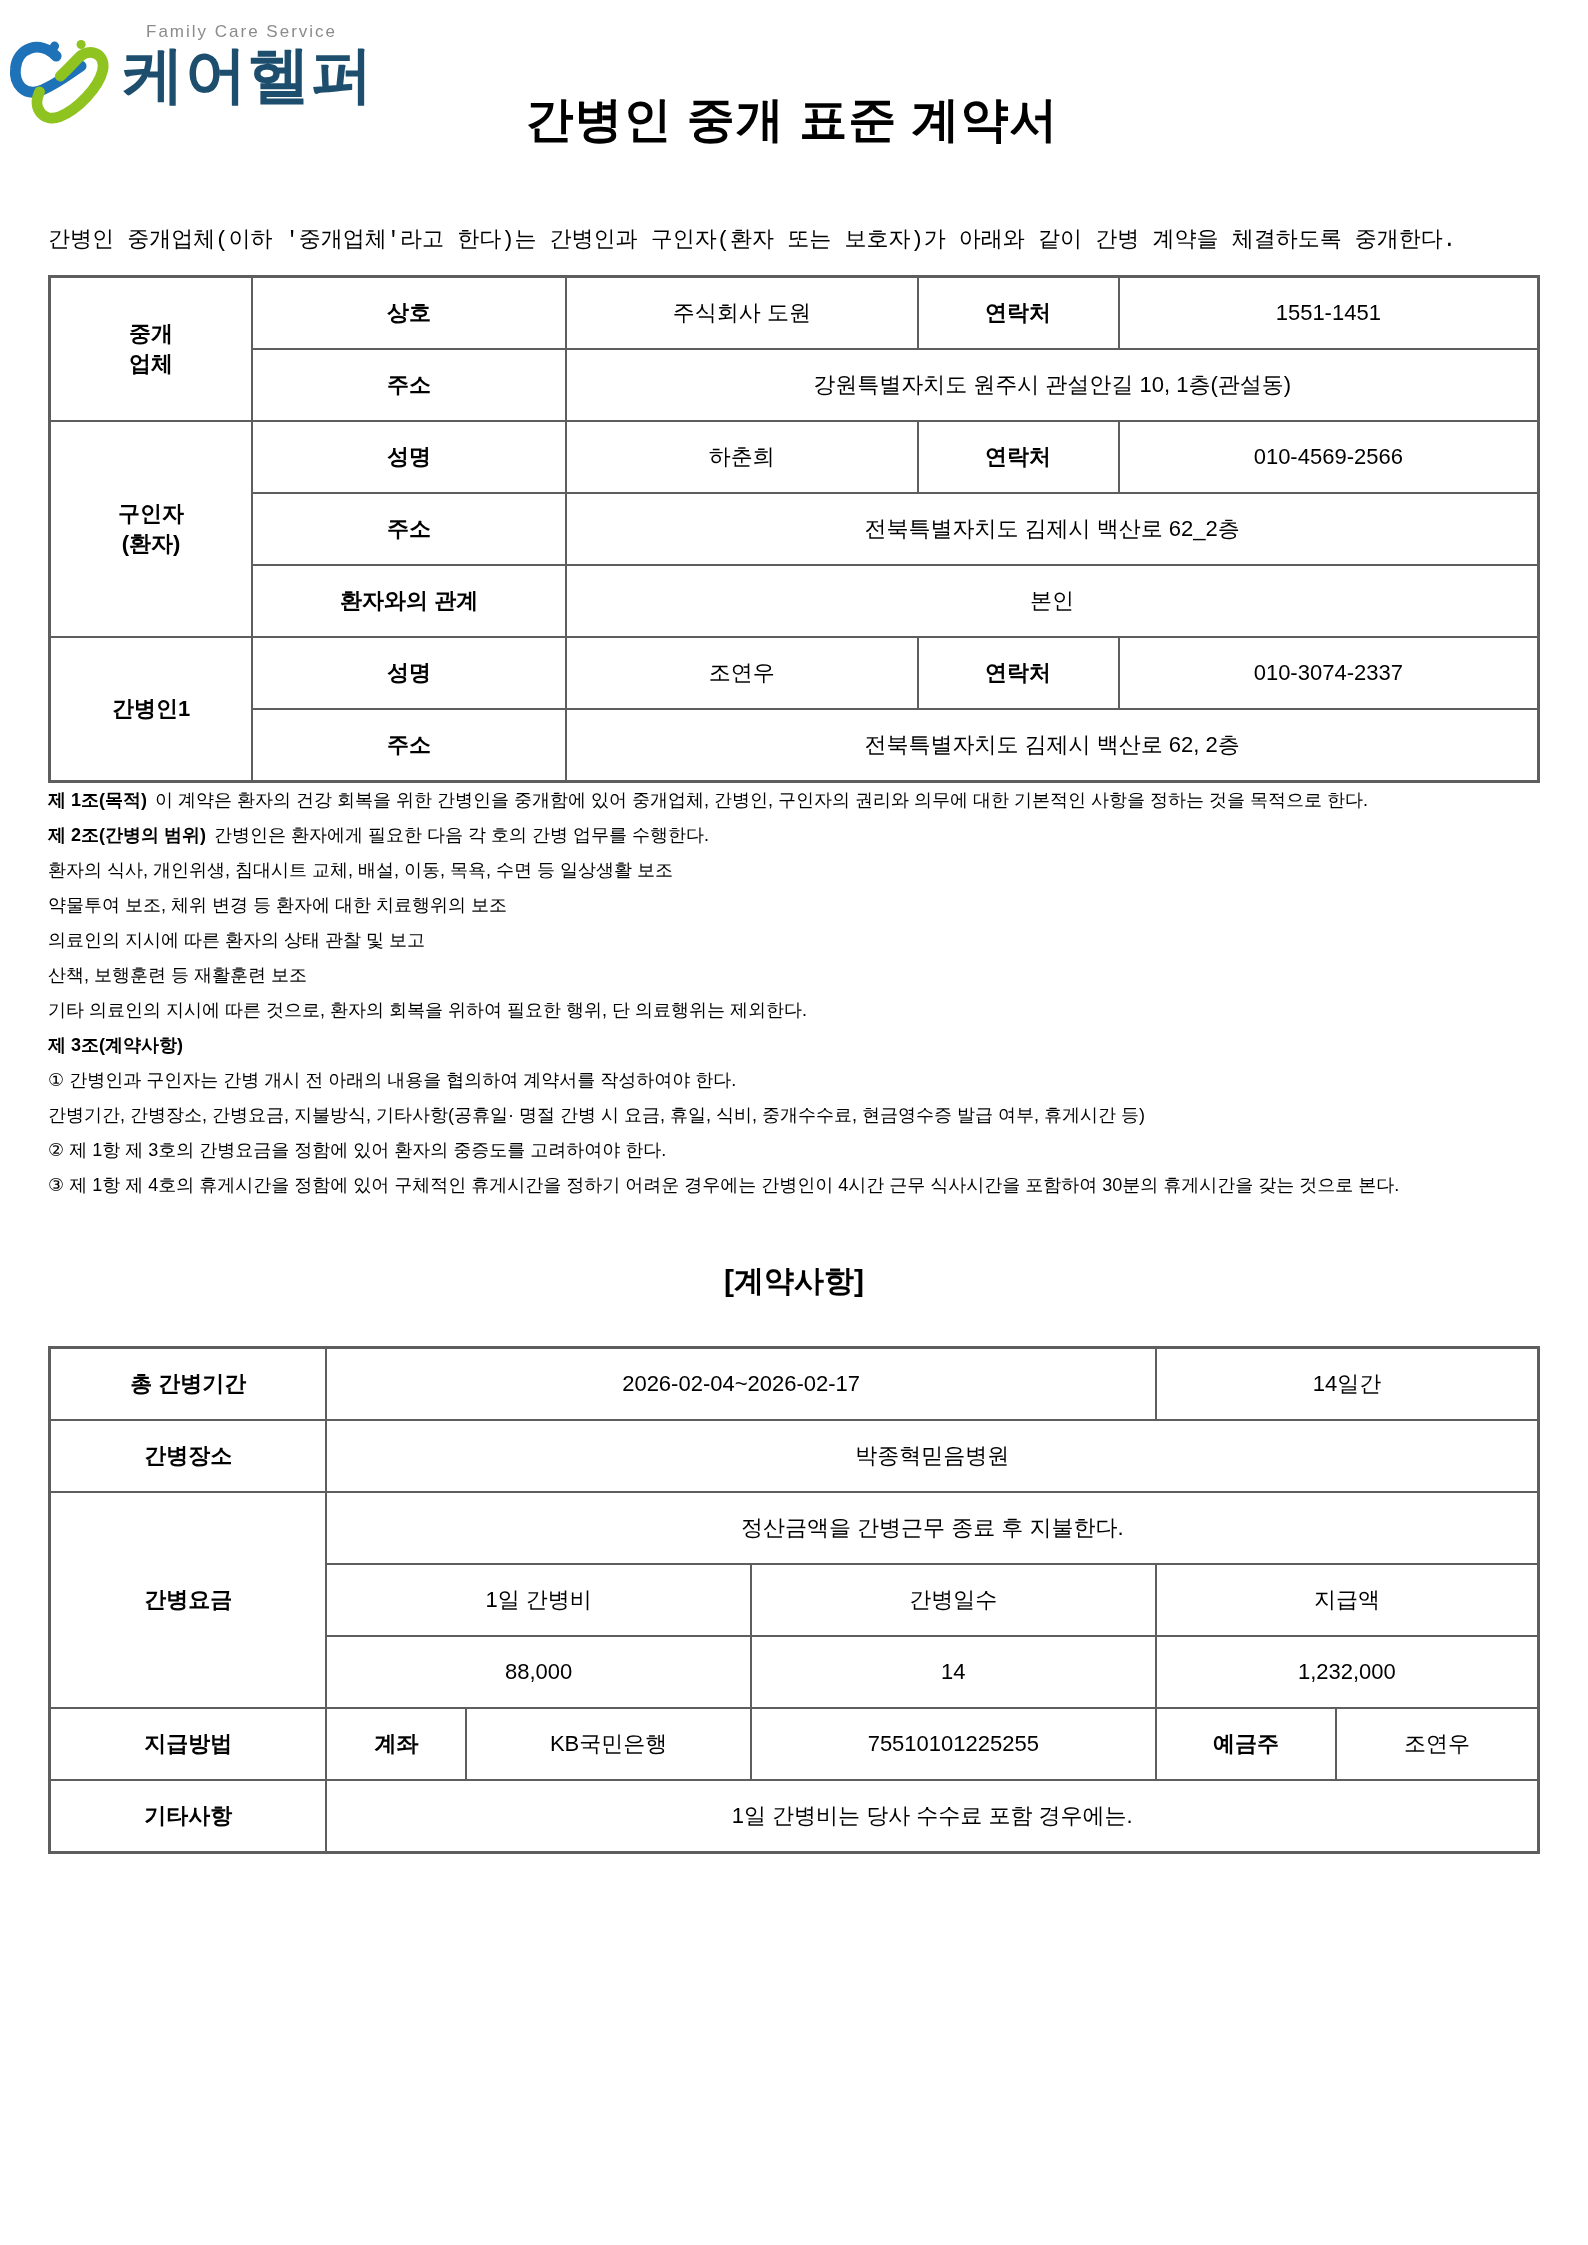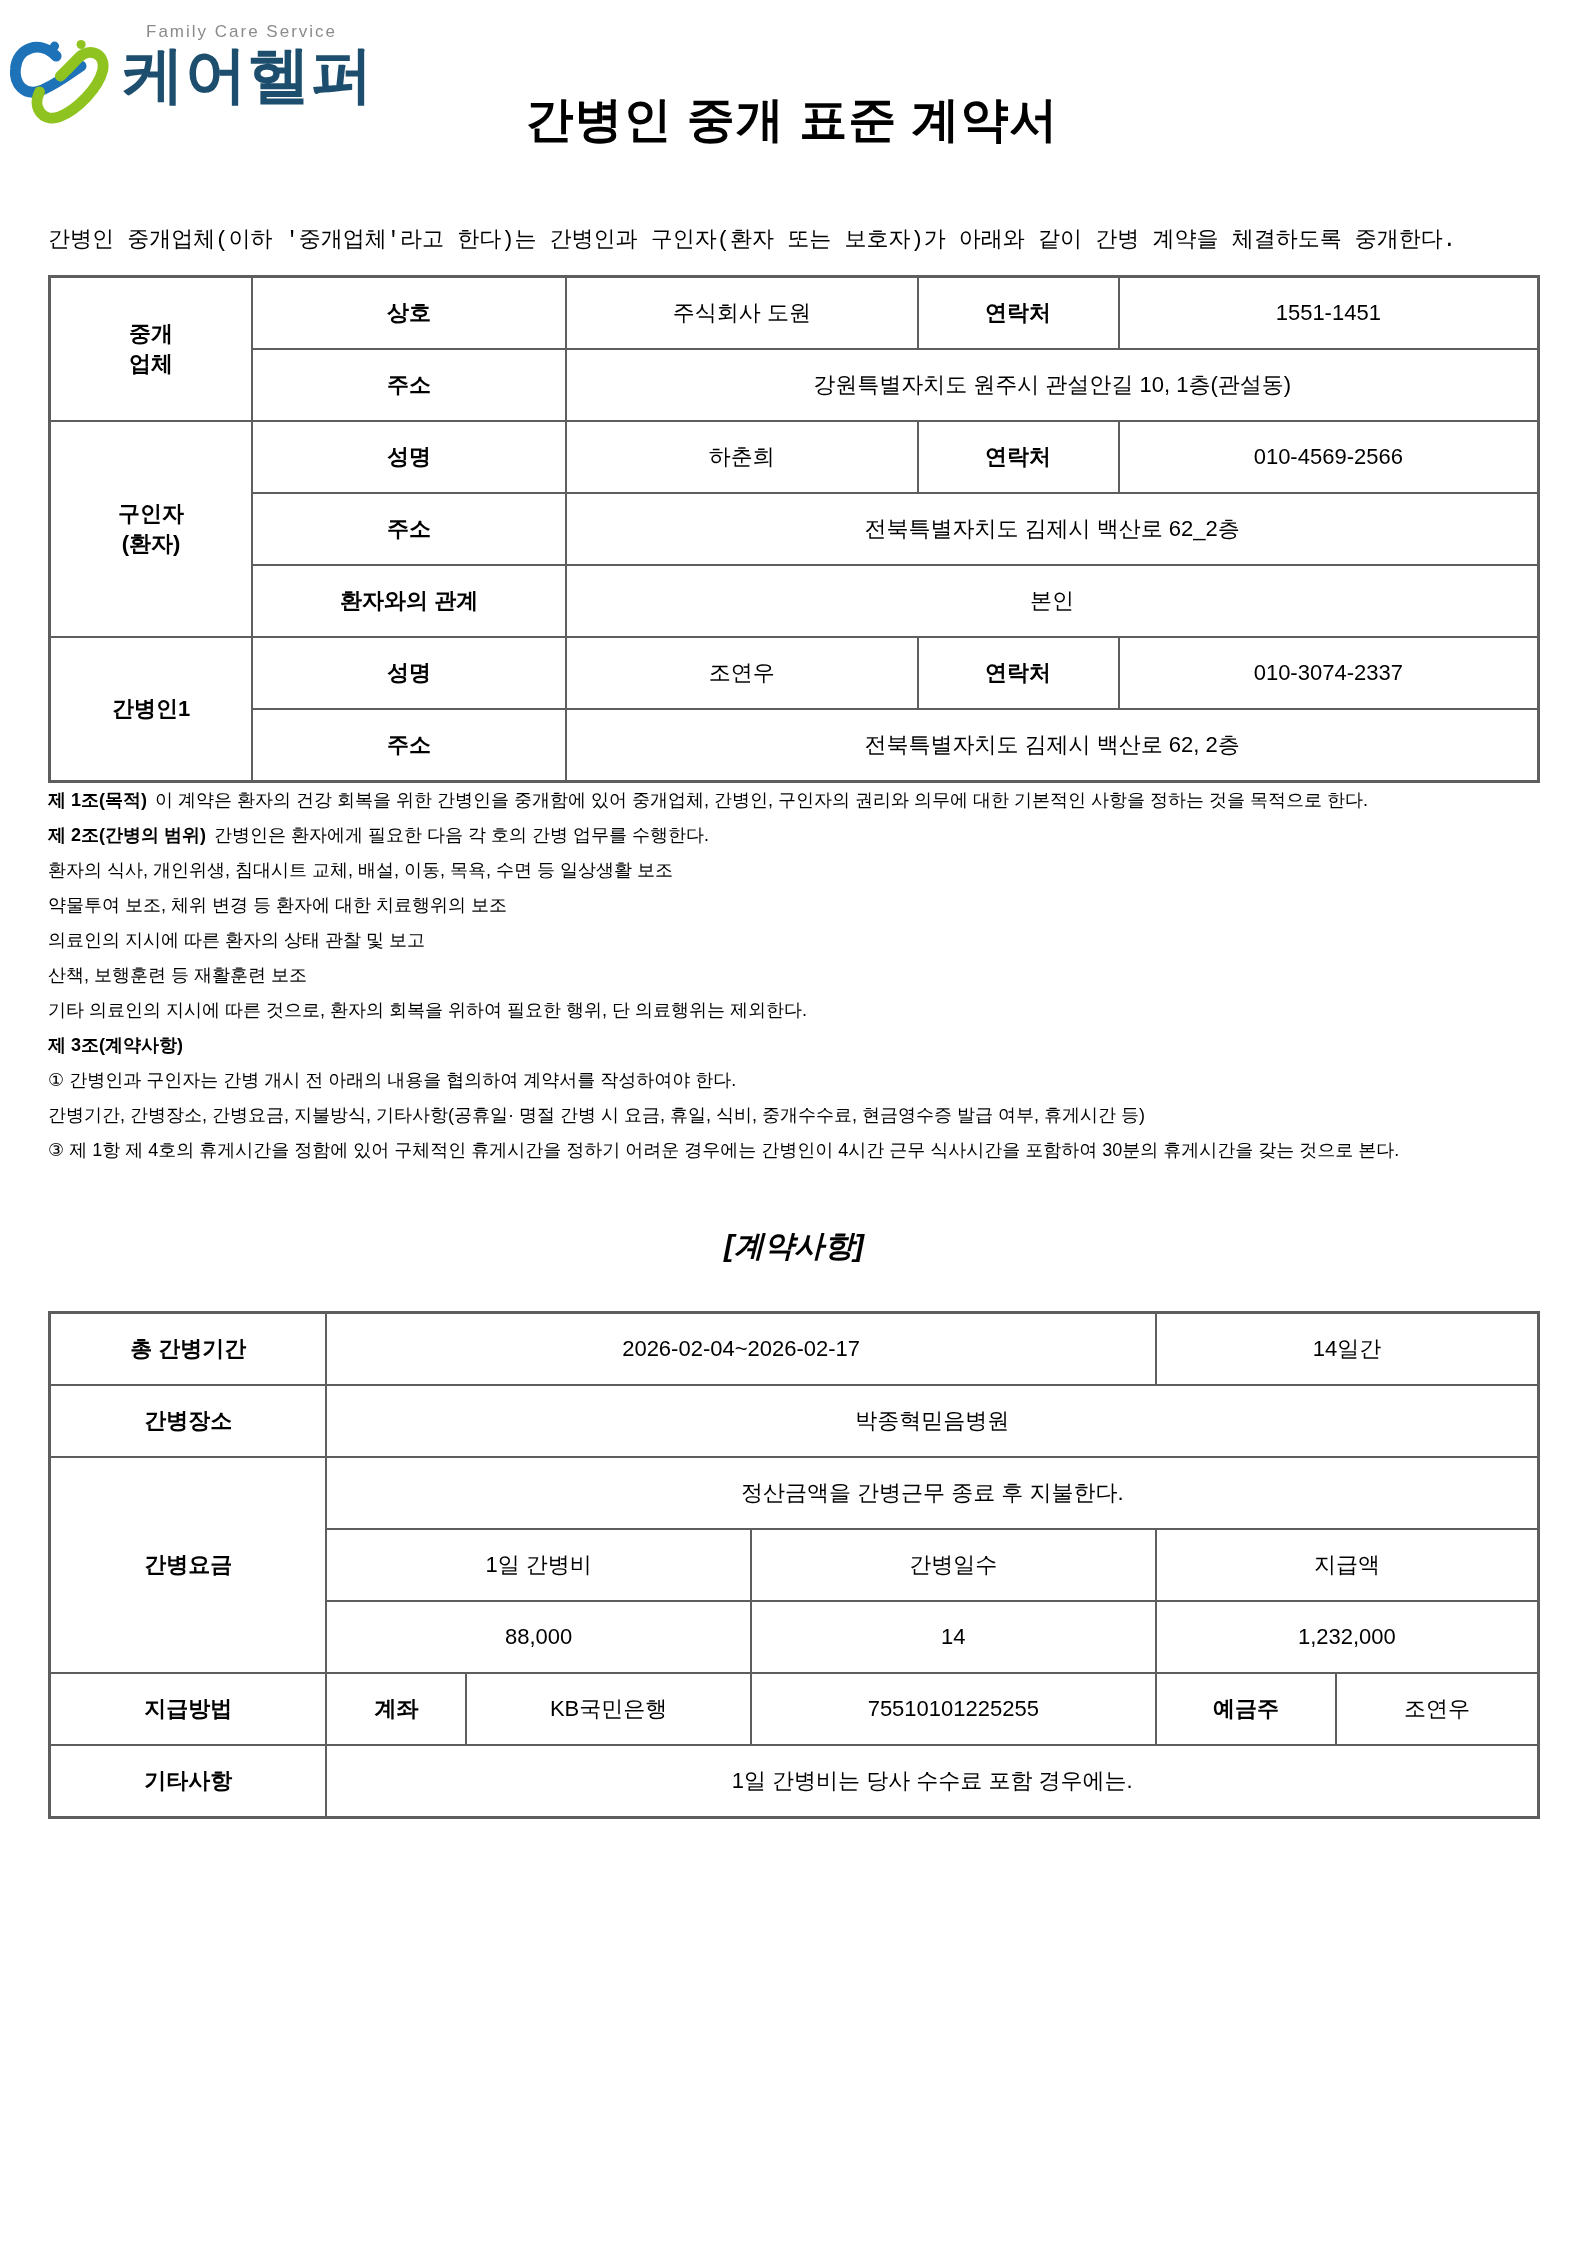--- a/index.html
+++ b/index.html
@@ -36,21 +36,21 @@
   .articles{margin:0 48px;font-size:18px;line-height:35px;}
   .articles p{margin:0;}
   .b{font-weight:bold;margin-right:8px;}
   .a1{margin-top:48px;}
   .a2-head{margin-top:72px;}
   .a2-item{margin-top:20px;}
   .a3-head{margin-top:55px;font-weight:bold;}
   .a3-c1{margin-top:18px;}
   .a3-c2{margin-top:26px;}
   .a3-c3{margin-top:21px;}
-  .contract-heading{margin:58px 48px 0;font-size:30px;font-weight:bold;text-align:center;font-style:italic;}
+  .contract-heading{margin:58px 48px 0;font-size:30px;font-weight:bold;text-align:center;}
   
   table{border-collapse:collapse;table-layout:fixed;width:1492px;margin:0 auto;font-size:22px;border-radius:7px;}
   .t1{margin-top:17px;border:3px solid var(--line);}
   .t2{margin-top:44px;border:3px solid var(--line);padding-left:12px;}
   td{
     border:2.5px solid var(--line);
     height:70px;padding:0 8px;
     text-align:center;vertical-align:middle;
     white-space:pre-line;
     overflow:hidden;
@@ -136,20 +136,21 @@
 
     <p class="a2-head"><span class="b">제 2조(간병의 범위)</span><span>간병인은 환자에게 필요한 다음 각 호의 간병 업무를 수행한다.</span></p>
     <p class="a2-item">환자의 식사, 개인위생, 침대시트 교체, 배설, 이동, 목욕, 수면 등 일상생활 보조</p>
     <p class="a2-item">약물투여 보조, 체위 변경 등 환자에 대한 치료행위의 보조</p>
     <p class="a2-item">의료인의 지시에 따른 환자의 상태 관찰 및 보고</p>
     <p class="a2-item">산책, 보행훈련 등 재활훈련 보조</p>
     <p class="a2-item">기타 의료인의 지시에 따른 것으로, 환자의 회복을 위하여 필요한 행위, 단 의료행위는 제외한다.</p>
 
     <p class="a3-head">제 3조(계약사항)</p>
     <p class="a3-c1"><span>① 간병인과 구인자는 간병 개시 전 아래의 내용을 협의하여 계약서를 작성하여야 한다.</span><br><span>간병기간, 간병장소, 간병요금, 지불방식, 기타사항(공휴일· 명절 간병 시 요금, 휴일, 식비, 중개수수료, 현금영수증 발급 여부, 휴게시간 등)</span></p>
+    <p class="a3-c2">② 제 1항 제 3호의 간병요금을 정함에 있어 환자의 중증도를 고려하여야 한다.</p>
     <p class="a3-c3">③ 제 1항 제 4호의 휴게시간을 정함에 있어 구체적인 휴게시간을 정하기 어려운 경우에는 간병인이 4시간 근무 식사시간을 포함하여 30분의 휴게시간을 갖는 것으로 본다.</p>
   </div>
 
   <p class="contract-heading">[계약사항]</p>
 
   <table class="t2">
     <colgroup>
       <col style="width:18.6%">
         <col style="width:9.4%">
         <col style="width:19.1%">

